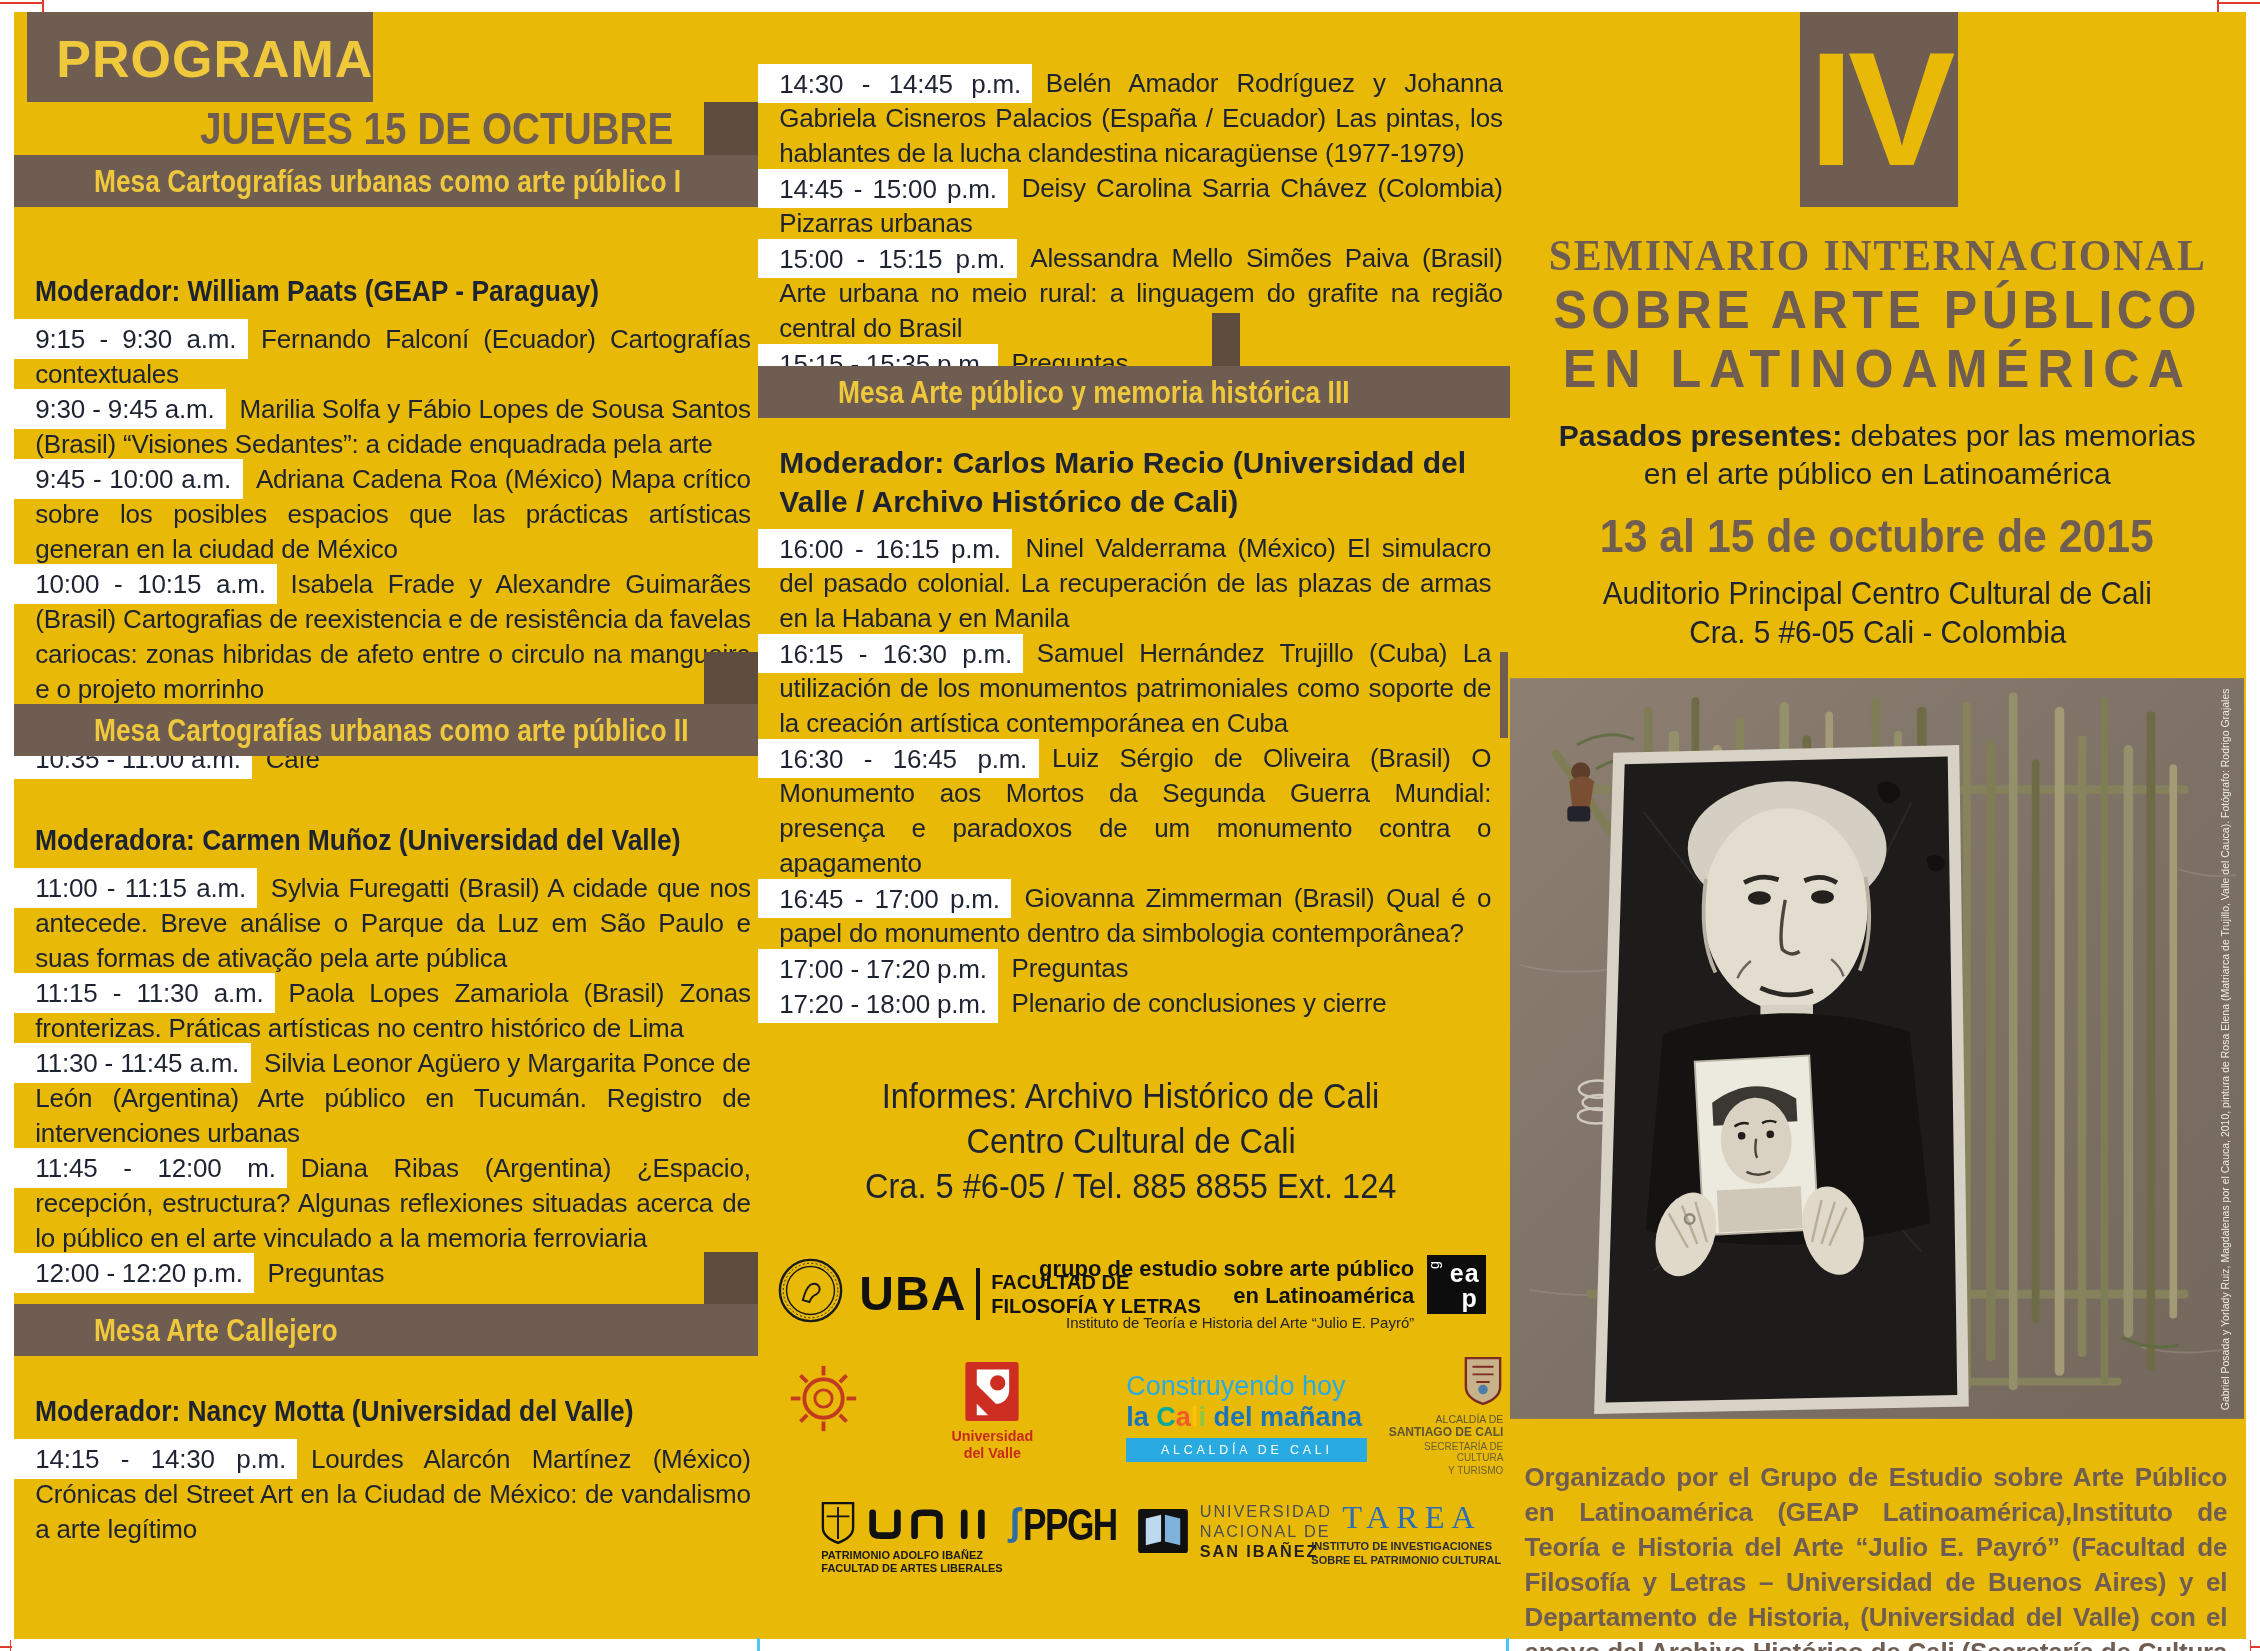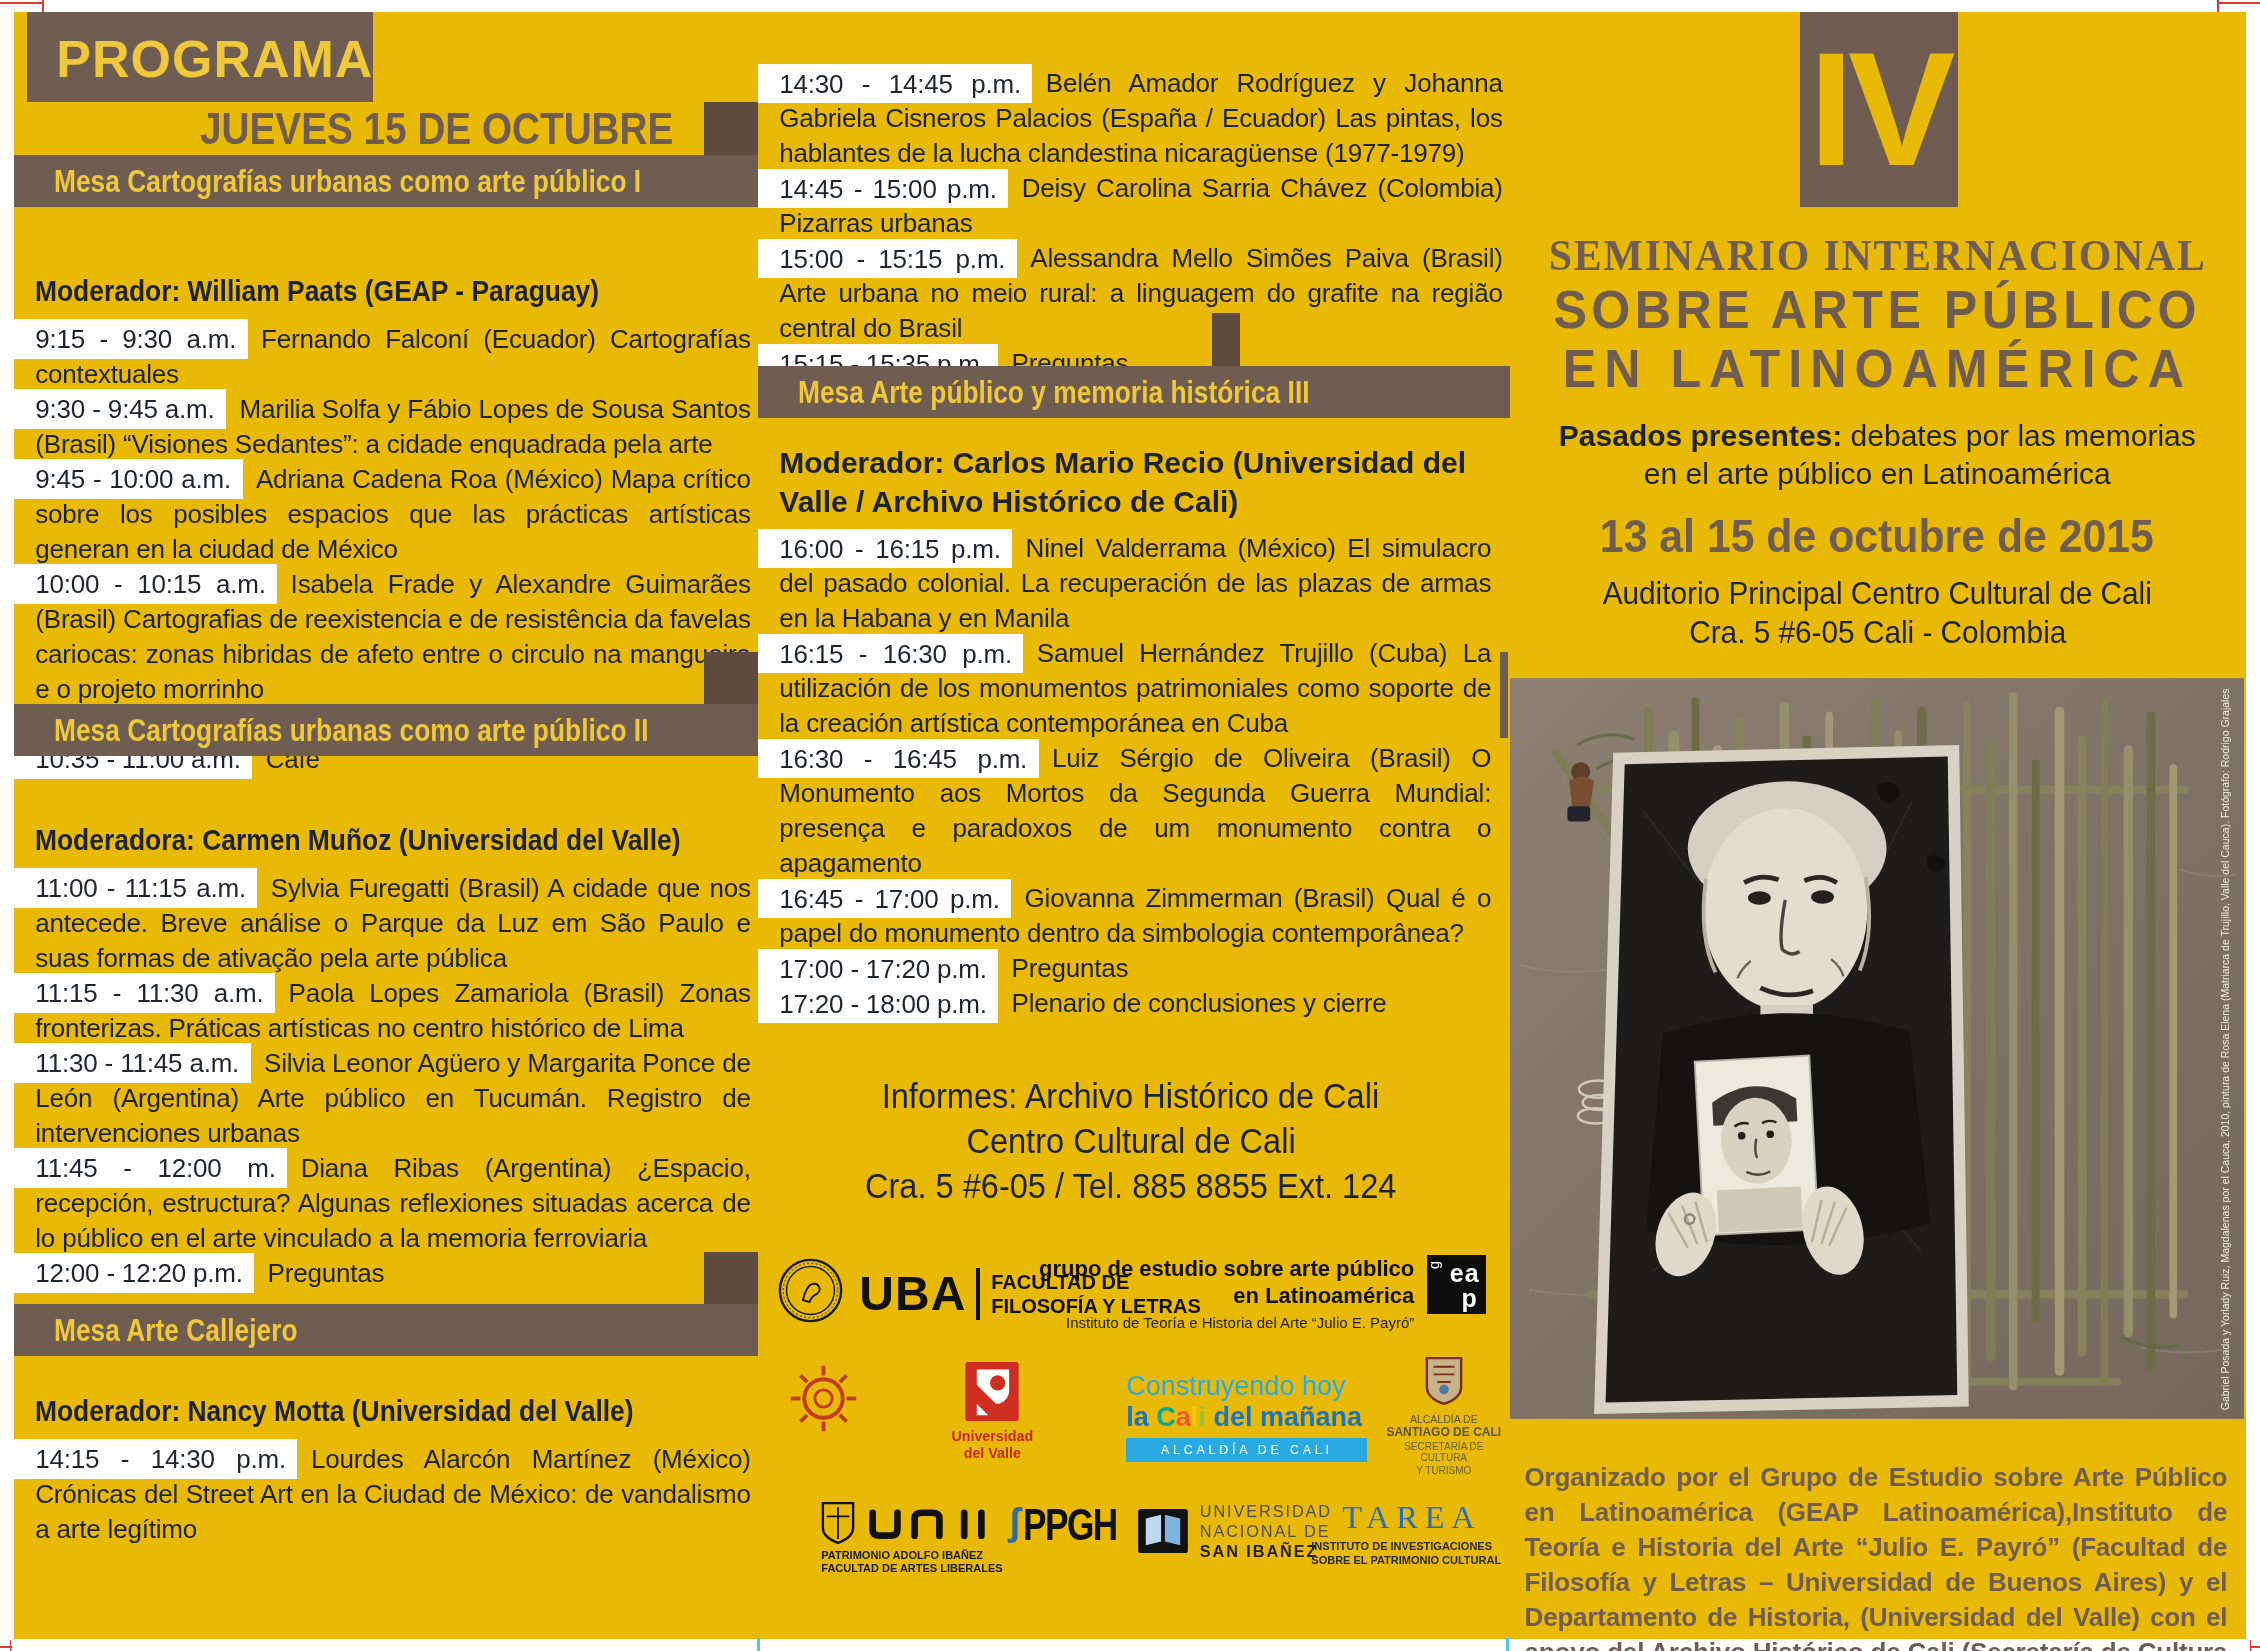--- a/index.html
+++ b/index.html
@@ -21,21 +21,21 @@
   
   .prog{position:absolute;left:0;top:0;width:346px;height:90px;background:#6F5D51;margin-left:13px;}
   .prog span{font-size:52px;font-weight:bold;color:#EFC83C;line-height:94px;padding-left:29px;letter-spacing:1px;}
   .dayrow{position:absolute;left:0;top:90px;width:100%;height:54px;}
   .dayrow .day{position:absolute;left:186px;top:0;font-size:44px;font-weight:bold;color:#6F5D51;line-height:54px;}
   .sq{position:absolute;background:#5E4C3F;}
   .sq-day{right:0;top:0;width:54px;height:54px;}
 
   .group{position:absolute;left:0;right:0;}
   .g1{top:143px;} .g2{top:692px;} .g3{top:1292px;}
-  .mesa-bar{height:52px;background:#6F5D51;color:#EFC83C;font-weight:bold;font-size:31px;line-height:53px;padding-left:40px;}
+  .mesa-bar{height:52px;background:#6F5D51;color:#EFC83C;font-weight:bold;font-size:31px;line-height:53px;padding-left:80px;}
   .sq-bar{top:-52px;right:0;width:54px;height:52px;}
   .moderator{margin:67px 0 0 21px;font-size:30px;font-weight:bold;color:#1D2330;}
   .g3 .moderator{margin-top:38px;}
   .items{margin-top:13.4px;}
   .item{margin:0;font-size:26px;line-height:35px;color:#1D2330;text-align:justify;letter-spacing:-0.2px;padding:0 7.6px 0 21px;}
   .item .time{background:#ffffff;padding:4.8px 11.5px 4.8px 21px;margin-left:-21px;margin-right:13.4px;white-space:nowrap;}
 
   
   #col2 .items-top{position:absolute;top:54px;left:0;right:0;}
   #col2 .mg{position:absolute;top:354px;left:0;right:11.5px;}
@@ -63,21 +63,21 @@
   .geap-logo .p{position:absolute;right:9.6px;bottom:1.9px;font-size:25px;font-weight:bold;}
 
   .hist{left:29px;top:1350px;}
   .univalle{left:191px;top:1350px;width:86px;text-align:center;}
   .univalle .uv-txt{font-size:14.3px;font-weight:bold;color:#C8291D;line-height:16.3px;margin-top:2.9px;}
   .cali{left:368px;top:1359px;}
   .cali .c1{font-size:27px;color:#29ABE2;}
   .cali .c2{font-size:27px;font-weight:bold;color:#1B75BC;}
   .cali .c2 .k1{color:#00A99D}.cali .c2 .k2{color:#F15A29}.cali .c2 .k3{color:#FFC20E}.cali .c2 .k4{color:#8DC63F}
   .cali .c3{margin-top:4.8px;width:241px;height:24px;background:#29ABE2;color:#fff;font-size:12.4px;letter-spacing:3.8px;text-align:center;line-height:24px;}
-  .santiago{left:626px;top:1343px;width:119px;text-align:center;color:#5d5433;}
+  .santiago{left:626px;top:1343px;width:119px;text-align:right;color:#5d5433;}
   .santiago .s1{font-size:10.5px;margin-top:1.9px;}
   .santiago .s2{font-size:12px;font-weight:bold;}
   .santiago .s3{font-size:10px;color:#6b6036;margin-top:1.9px;}
 
   .uai{left:63px;top:1489px;width:220px;}
   .uai .uai-top{display:flex;align-items:center;gap:9.6px;}
   .uai .uai-lines{font-size:11px;font-weight:bold;color:#1a1a1a;line-height:12.4px;margin-top:3.8px;}
   .ppgh{left:250px;top:1491px;display:flex;align-items:flex-start;}
   .ppgh .gl{font-size:38px;color:#2E6DA4;font-weight:bold;line-height:38px;margin-right:1.9px;}
   .ppgh .tx{font-size:44px;font-weight:bold;letter-spacing:-1.9px;color:#111;transform:scaleX(.8);transform-origin:0 0;line-height:44px;}

